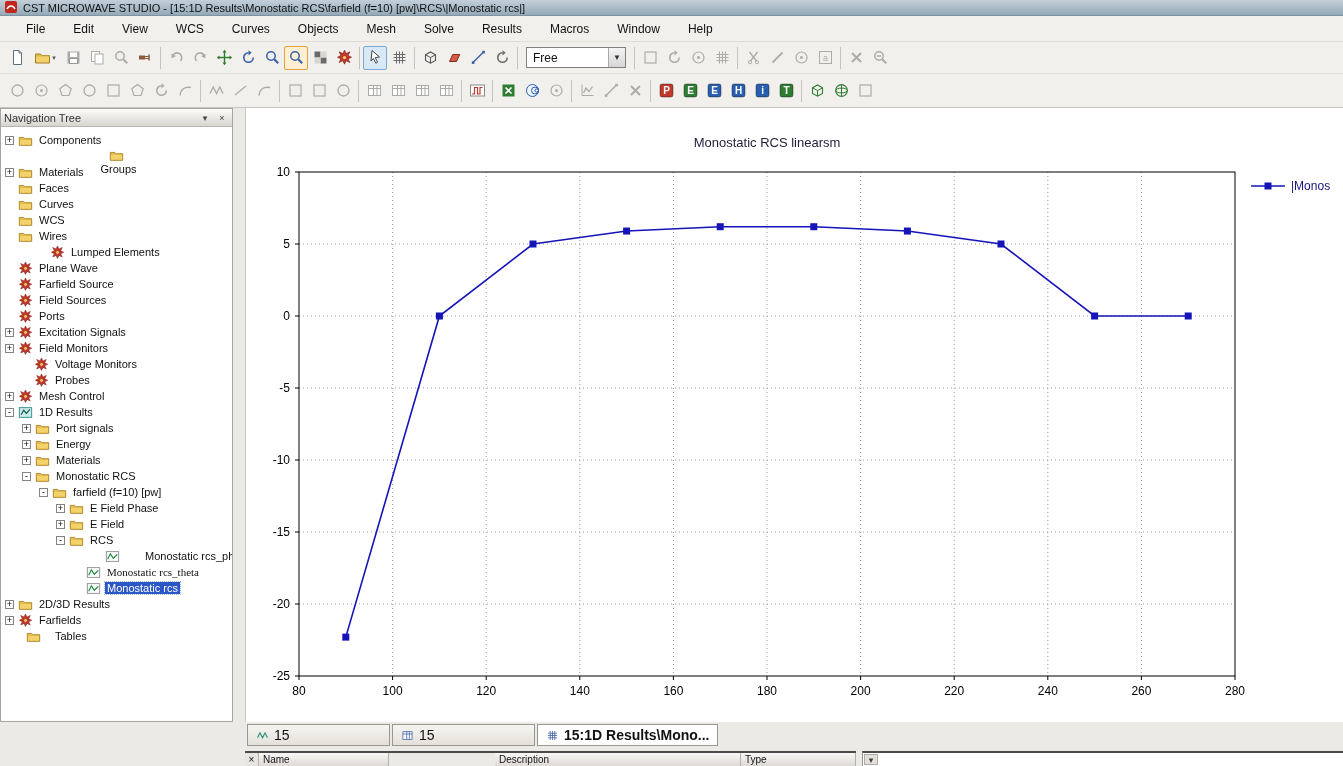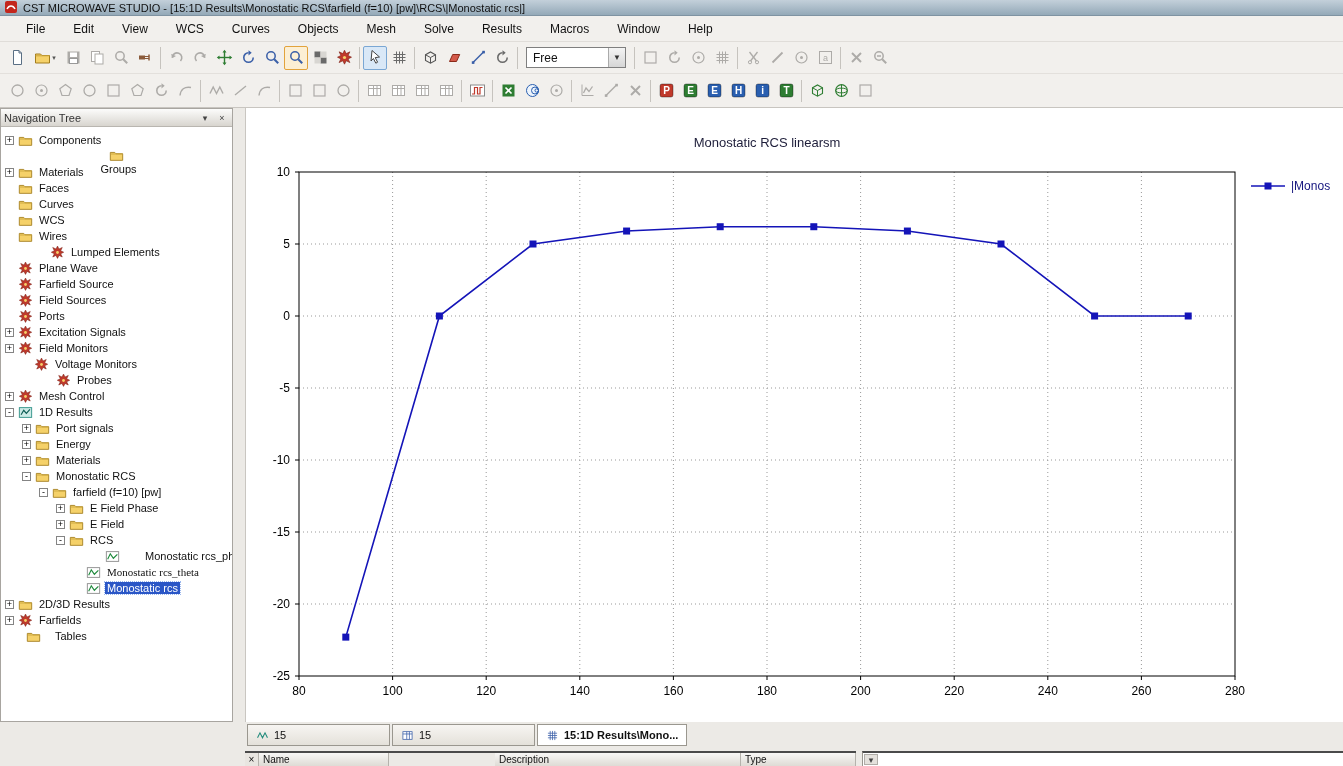--- a/index.html
+++ b/index.html
@@ -35,21 +35,21 @@
 .chart-panel{position:absolute;left:245px;top:108px;width:1098px;height:614px;background:#fff;border-left:1px solid #c9c6c1;}
 svg text{font-family:"Liberation Sans",sans-serif;}
 .grid-line{stroke:#999;stroke-dasharray:1,3;stroke-width:1;}
 .tick-line{stroke:#000;stroke-width:1;}
 .xlab,.ylab{font-size:12px;fill:#000;}
 .xlab{text-anchor:middle;}
 .ylab{text-anchor:end;}
 .ctitle{font-size:13px;fill:#1e1e3a;text-anchor:middle;}
 .llab{font-size:12px;}
 .tabbar{position:absolute;left:0;top:722px;width:1343px;height:27px;background:#eceae6;display:flex;align-items:flex-start;padding:2px 0 0 247px;gap:2px;}
-.tab{height:22px;min-width:143px;display:flex;align-items:center;gap:5px;padding:0 8px;font-size:11px;border:1px solid #9a978f;background:linear-gradient(#f7f5f2,#e4e1da);}
+.tab{height:22px;min-width:143px;display:flex;align-items:center;gap:5px;padding:0 8px;font-size:14px;border:1px solid #9a978f;background:linear-gradient(#f7f5f2,#e4e1da);}
 .tab.active{background:#fff;font-weight:bold;}
 .bottombar{position:absolute;left:0;top:751px;width:1343px;height:15px;background:#eceae6;}
 .ptable{position:absolute;left:245px;top:0;height:15px;display:flex;border-top:2px solid #4a4a4a;}
 .pclose{width:14px;height:13px;font-size:10px;display:flex;align-items:center;justify-content:center;background:#e8e5e0;border-right:1px solid #b5b2ac;}
 .pcell{height:13px;background:linear-gradient(#f8f7f5,#dedbd5);border-right:1px solid #b5b2ac;font-size:10px;padding:0 4px;display:flex;align-items:center;}
 .msgpane{position:absolute;left:862px;top:0;width:481px;height:15px;background:#fff;border-top:2px solid #4a4a4a;border-left:1px solid #9a978f;display:flex;align-items:center;}
 .msgpane .nav-btn{background:#e4e1dc;border:1px solid #b0ada8;height:11px;margin-left:1px;}
 </style>
 </head>
 <body>
@@ -638,21 +638,21 @@
       <div class="tree-row" style="padding-left: 20px;">
         <span class="expander-blank"></span>
         <span class="ticon">
           <svg width="15" height="15" viewBox="0 0 17 17">
             <path d="M8.5 1.2l1.7 3.4 3.7-1.8-1.8 3.7 3.4 1.7-3.4 1.7 1.8 3.7-3.7-1.8-1.7 3.4-1.7-3.4-3.7 1.8 1.8-3.7-3.4-1.7 3.4-1.7-1.8-3.7 3.7 1.8z" fill="#c0392b" stroke="#7a1f14" stroke-width="0.6"></path>
             <circle cx="8.5" cy="8.5" r="1.6" fill="#f5d169"></circle>
           </svg>
         </span>
         <span class="tlbl">Voltage Monitors</span>
       </div>
-      <div class="tree-row" style="padding-left: 12px; margin-left: 30px;">
+      <div class="tree-row" style="padding-left: 20px;">
         <span class="expander-blank"></span>
         <span class="ticon">
           <svg width="15" height="15" viewBox="0 0 17 17">
             <path d="M8.5 1.2l1.7 3.4 3.7-1.8-1.8 3.7 3.4 1.7-3.4 1.7 1.8 3.7-3.7-1.8-1.7 3.4-1.7-3.4-3.7 1.8 1.8-3.7-3.4-1.7 3.4-1.7-1.8-3.7 3.7 1.8z" fill="#c0392b" stroke="#7a1f14" stroke-width="0.6"></path>
             <circle cx="8.5" cy="8.5" r="1.6" fill="#f5d169"></circle>
           </svg>
         </span>
         <span class="tlbl">Probes</span>
       </div>
       <div class="tree-row" style="padding-left: 4px;">

